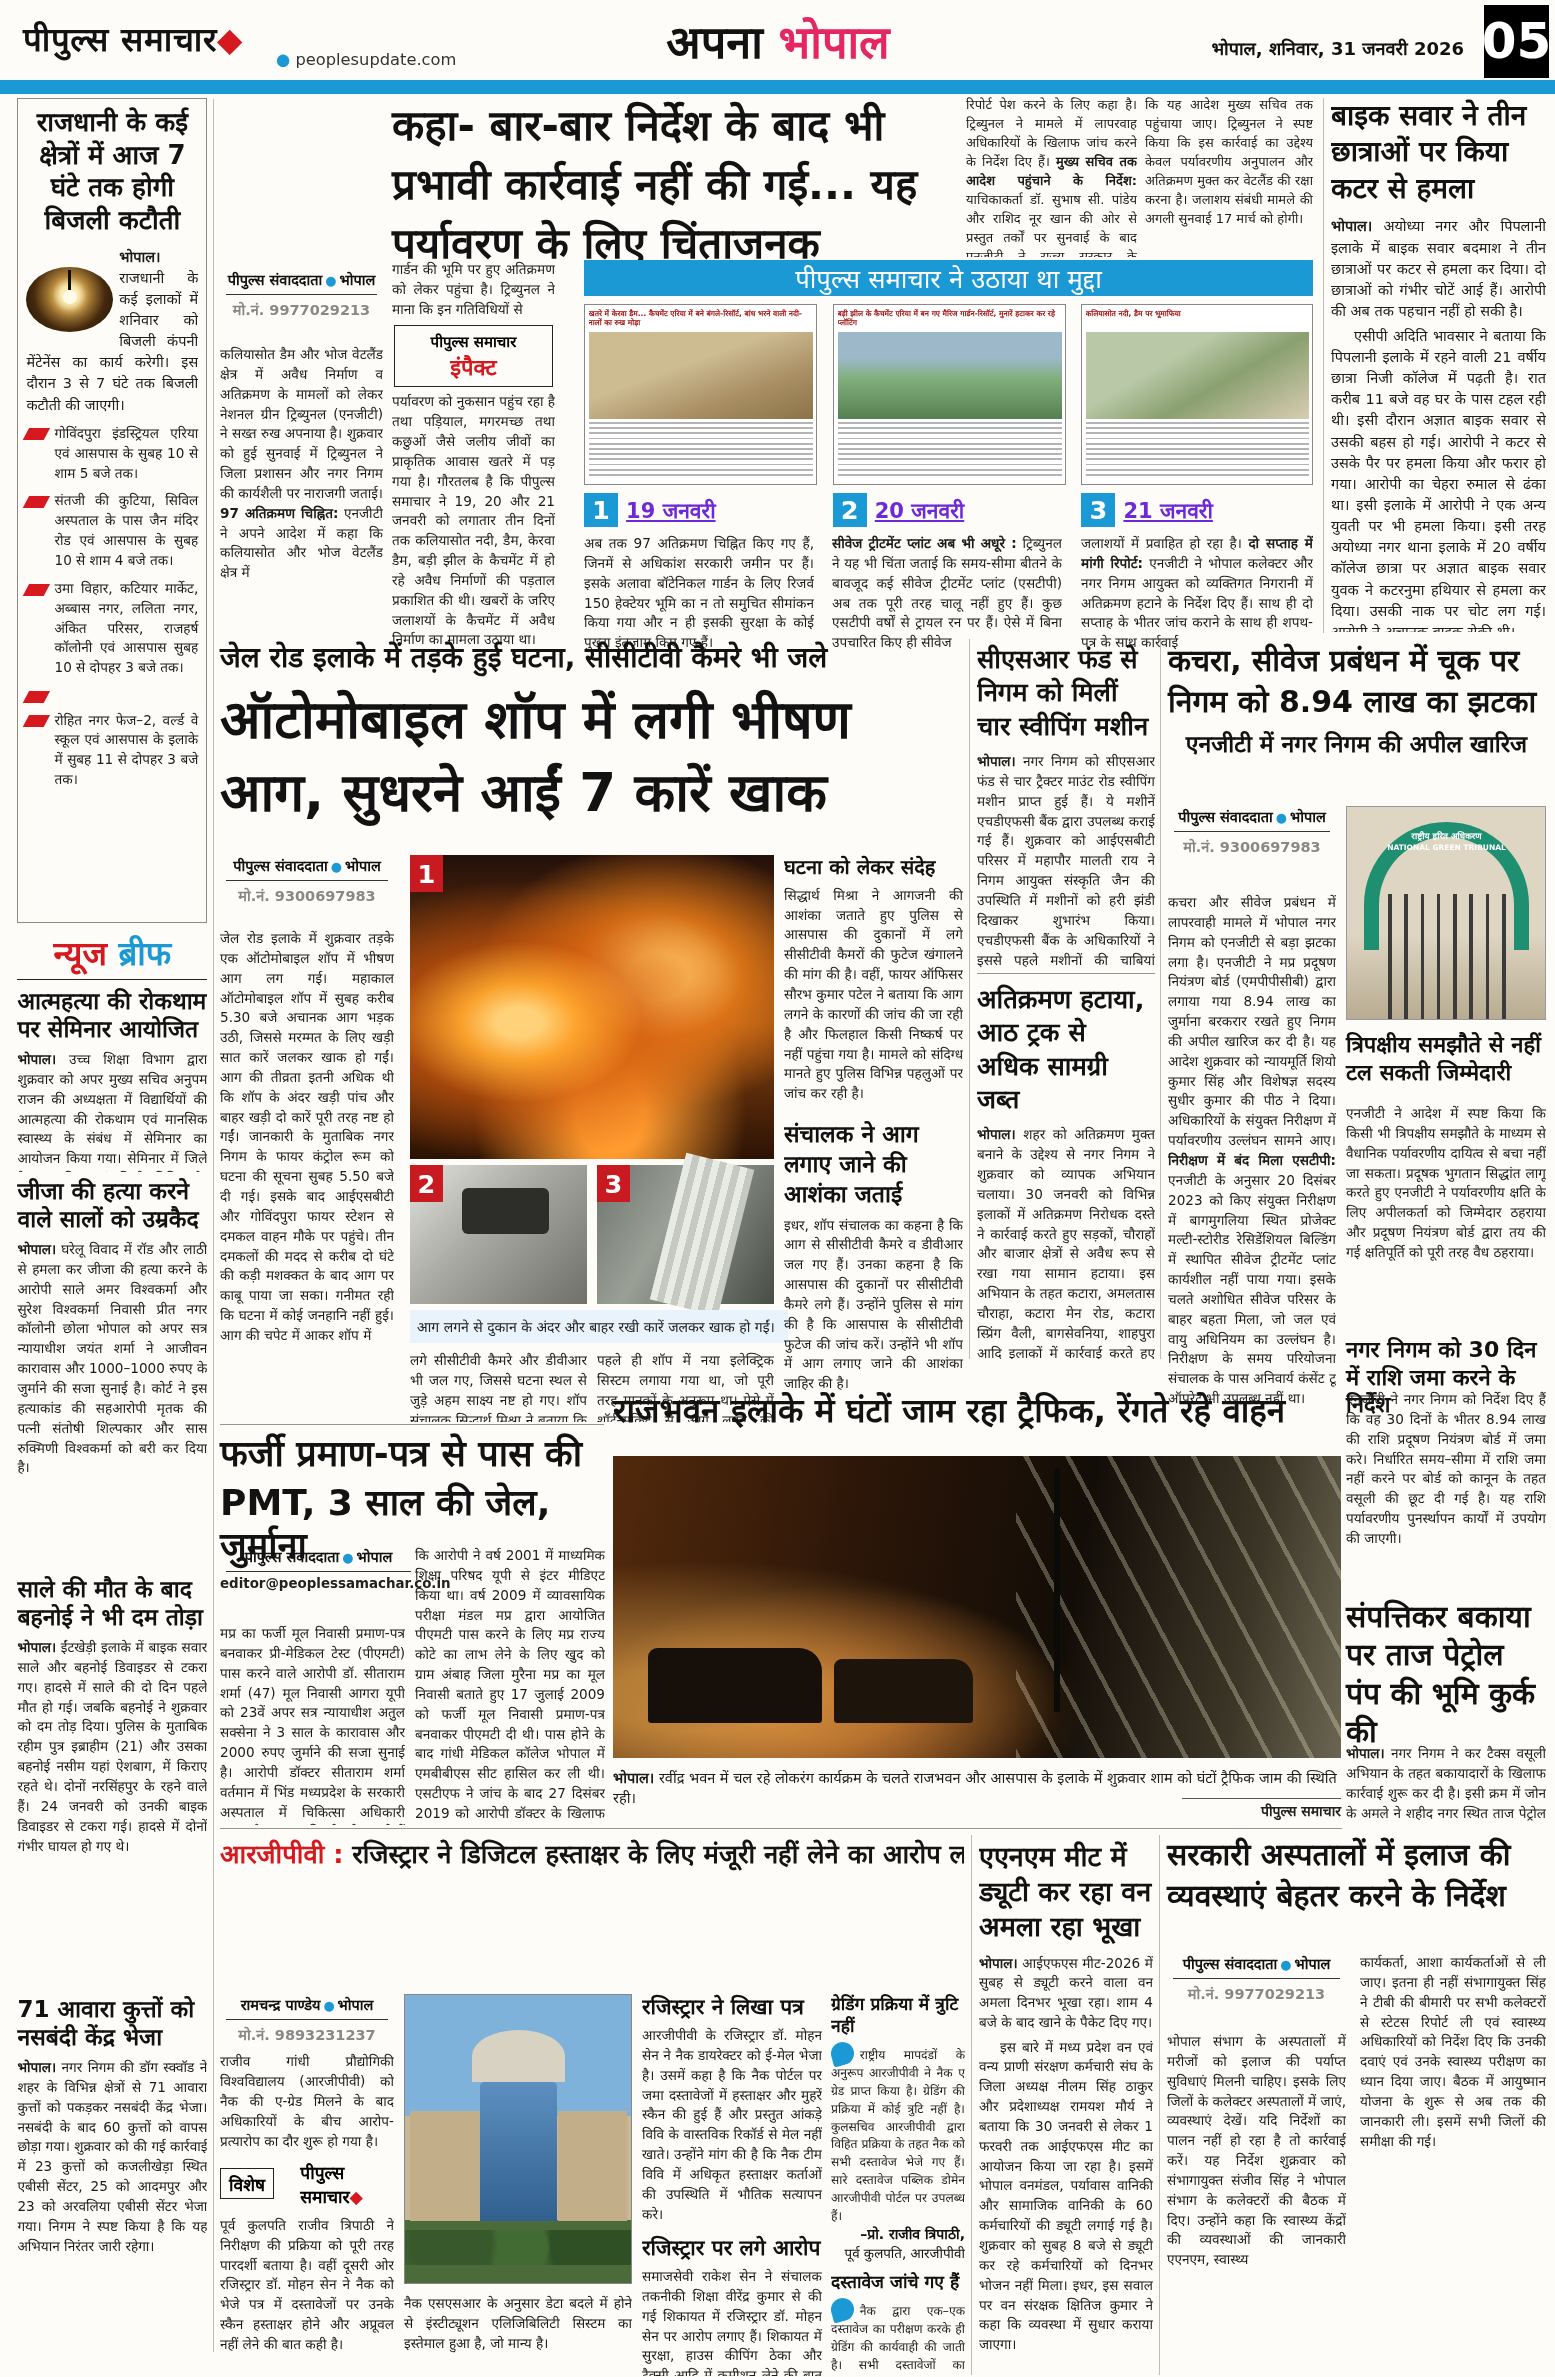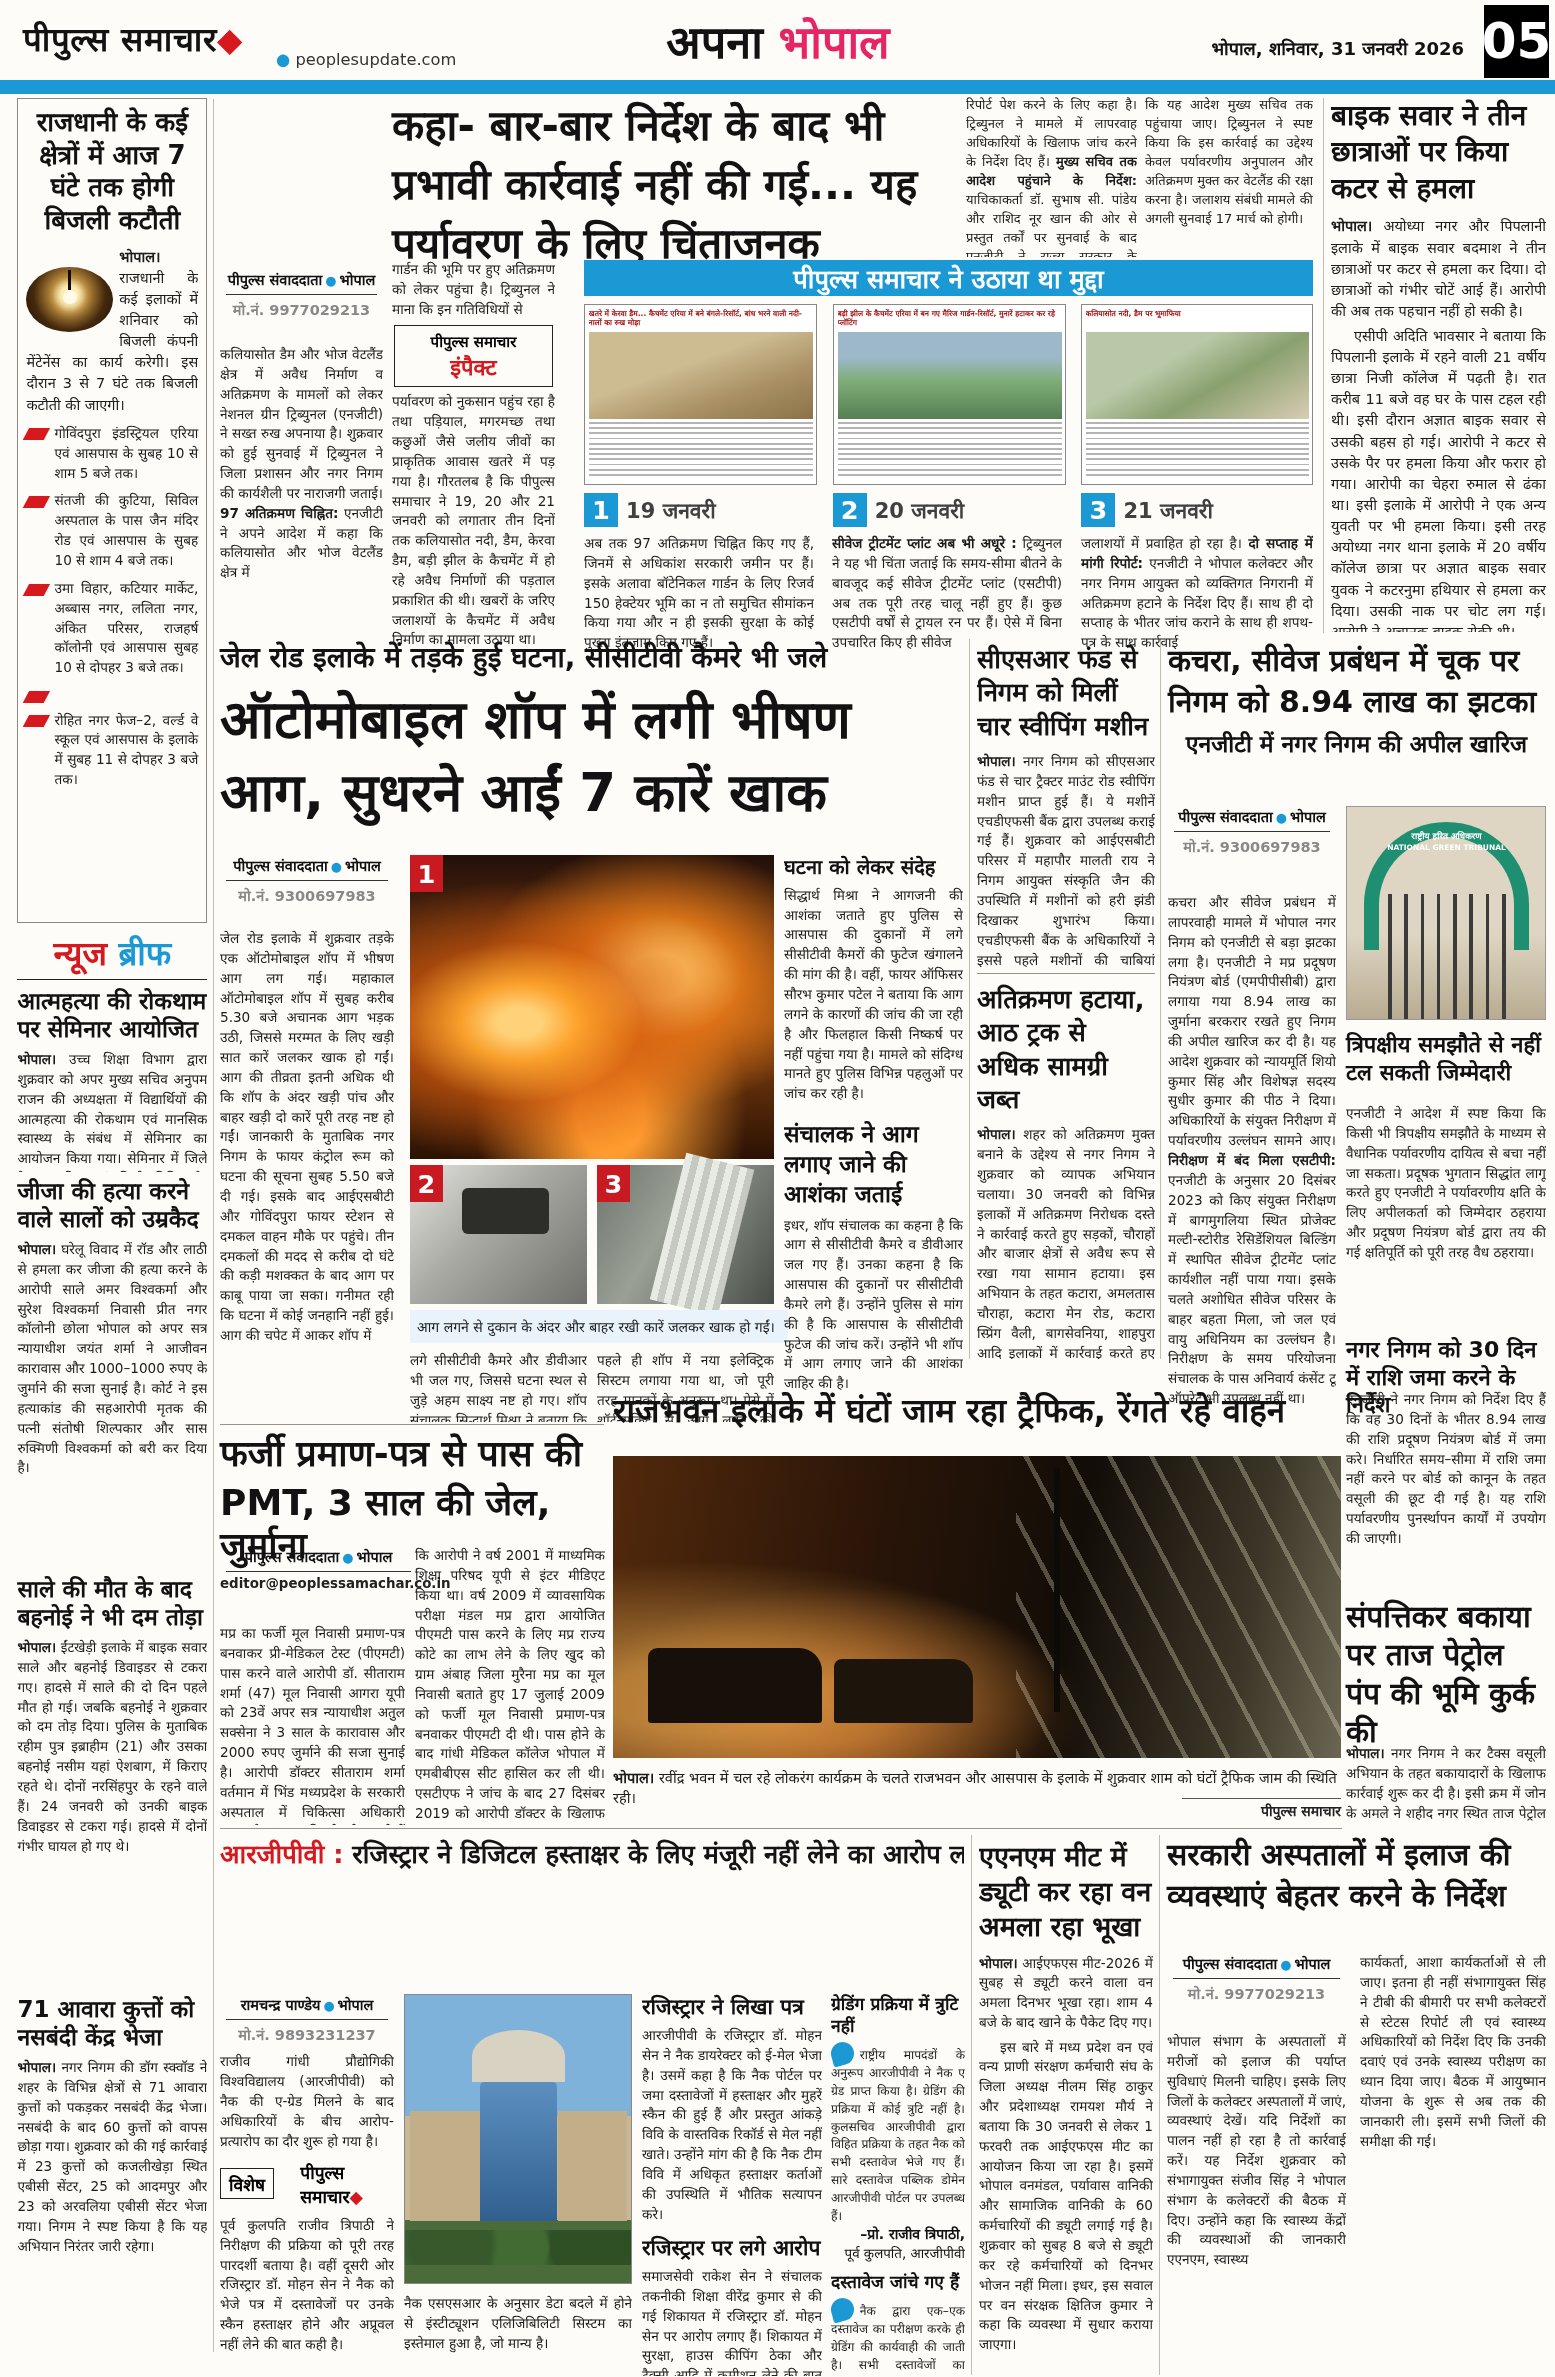--- a/index.html
+++ b/index.html
@@ -22,21 +22,21 @@
   .subh{font-weight:700;color:#111;line-height:1.25;}
   .bullet{display:flex;gap:7px;margin-top:8.1px;}
   .mk{flex:0 0 21px;height:11.6px;margin-top:4.6px;background:#d6181f;transform:skewX(-28deg);}
   .badge-num{position:absolute;width:33px;height:37px;background:#c81a20;color:#fff;font-weight:700;font-size:25.6px;display:flex;align-items:center;justify-content:center;}
   .clip{position:absolute;top:0;width:233px;height:181px;background:#fff;border:1.2px solid #888;box-sizing:border-box;padding:3.5px;}
   .clip .cap{font-size:7.5px;font-weight:700;color:#a31515;line-height:1.25;height:21px;overflow:hidden;}
   .clip .img{height:87px;margin-top:2.3px;}
   .clip .lines{height:56px;margin-top:3.5px;opacity:.55;background:repeating-linear-gradient(180deg,#777 0 1.7px,transparent 1.7px 5.2px);}
   .cliplab{display:flex;align-items:center;gap:8.1px;}
   .cliplab .n{width:34px;height:34px;background:#1b99d5;color:#fff;font-size:25.6px;font-weight:700;display:flex;align-items:center;justify-content:center;}
-  .cliplab .d{color:#404040;font-size:21px;font-weight:700;}
+  .cliplab .d{color:#6d28d9;font-size:21px;font-weight:700;text-decoration:underline;}
   .qmark{display:inline-block;width:23px;height:23px;background:#1b99d5;border-radius:50% 50% 50% 2.3px;transform:rotate(-15deg);margin-right:5.8px;vertical-align:-5.8px;}
   .attr{font-size:13.4px;text-align:right;line-height:1.35;color:#111;}
   .attr b{font-size:14px;}
   .capbar{background:#e8f3fb;display:flex;align-items:center;padding:0 7px;font-size:14px;color:#222;}
 </style>
 </head>
 <body>
 
 <div id="page">
 
@@ -150,21 +150,21 @@
 
     <div class="abs" style="left:172px;top:165px;width:163px;height:468px;overflow:hidden;">
       <div class="b">गार्डन की भूमि पर हुए अतिक्रमण को लेकर पहुंचा है। ट्रिब्युनल ने माना कि इन गतिविधियों से</div>
       <div style="border:1.2px solid #222;margin:5.8px 2.3px;padding:4.6px 3.5px;text-align:center;">
         <div style="font-weight:700;font-size:15px;">पीपुल्स समाचार</div>
         <div class="red" style="font-weight:700;font-size:22px;">इंपैक्ट</div>
       </div>
       <div class="b">पर्यावरण को नुकसान पहुंच रहा है तथा पड़ियाल, मगरमच्छ तथा कछुओं जैसे जलीय जीवों का प्राकृतिक आवास खतरे में पड़ गया है। गौरतलब है कि पीपुल्स समाचार ने 19, 20 और 21 जनवरी को लगातार तीन दिनों तक कलियासोत नदी, डैम, केरवा डैम, बड़ी झील के कैचमेंट में हो रहे अवैध निर्माणों की पड़ताल प्रकाशित की थी। खबरों के जरिए जलाशयों के कैचमेंट में अवैध निर्माण का मामला उठाया था।</div>
     </div>
 
-    <div class="abs" style="left:364px;top:165px;width:729px;height:36px;background:#1b99d5;color:#fff;display:flex;align-items:center;justify-content:center;font-size:25.6px;font-weight:700;">
+    <div class="abs" style="left:364px;top:165px;width:729px;height:36px;background:#1b99d5;color:#fff;display:flex;align-items:center;justify-content:center;font-size:25.6px;font-weight:400;">
       <span>पीपुल्स समाचार ने उठाया था मुद्दा</span>
     </div>
 
     <div class="abs" style="left:364px;top:209px;width:729px;height:181px;">
       <div class="clip" style="left:0;">
         <div class="cap">खतरे में केरवा डैम... कैचमेंट एरिया में बने बंगले-रिसॉर्ट, बांध भरने वाली नदी-नालों का रुख मोड़ा</div>
         <div class="img" style="background:linear-gradient(160deg,#cdbb92 0 40%,#a98f63 70%,#8b7348 100%);"></div>
         <div class="lines"></div>
       </div>
       <div class="clip" style="left:249px;">

